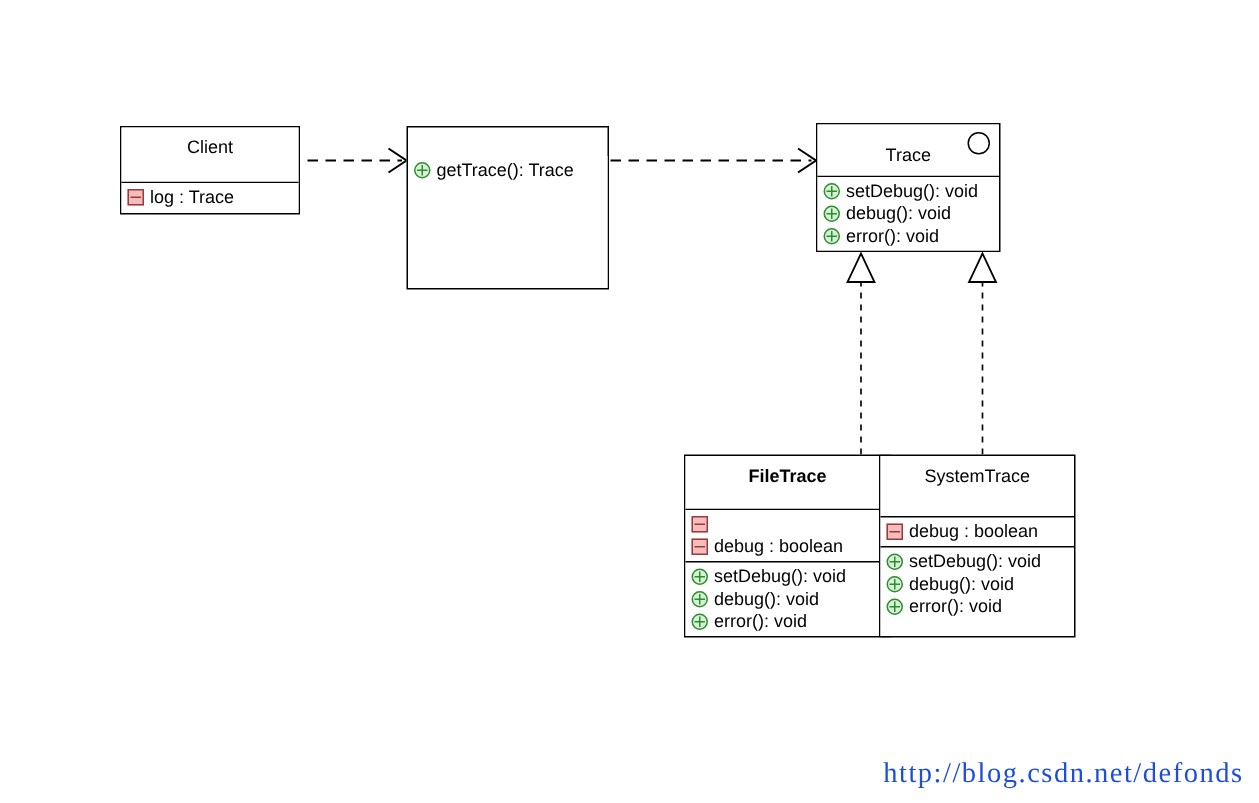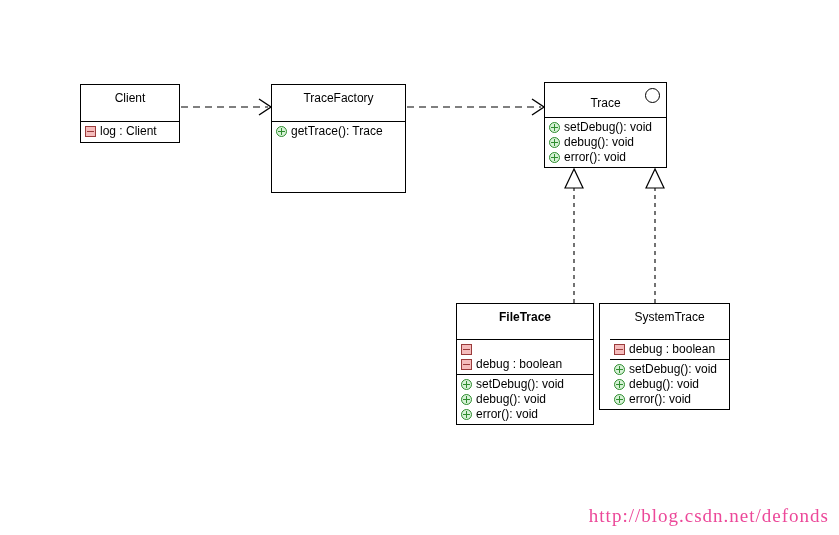--- a/index.html
+++ b/index.html
@@ -131,21 +131,21 @@
     pointer-events: none;
   }
   
   .watermark {
     position: absolute;
     right: 10px;
     bottom: 8px;
     font-family: "Liberation Serif", serif;
     font-size: 19px;
     letter-spacing: 1px;
-    color: #ec4899;
+    color: #1d4ed8;
     white-space: nowrap;
   }
 </style>
 </head>
 <body>
 
 <div id="canvas">
 
   <svg class="connector-layer" viewBox="0 0 839 535" width="839" height="535">
 
@@ -167,37 +167,34 @@
       <polygon points="574,169 565,188 583,188" fill="#ffffff" stroke="#000000" stroke-width="1.2"></polygon>
     </g>
 
     
     <g>
       <line x1="655" y1="303" x2="655" y2="187" stroke="#000000" stroke-width="1.1" stroke-dasharray="4,4"></line>
       <polygon points="655,169 646,188 664,188" fill="#ffffff" stroke="#000000" stroke-width="1.2"></polygon>
     </g>
   </svg>
 
-  <div class="uml-class" style="left:80px; top:84px; width:100px; height:59px;">
+  <div class="uml-class" style="left:80px; top:84px; width:120px; height:59px;">
     <div class="compartment name-compartment" style="height:36px;">
       <div class="class-name">Client</div>
     </div>
     <div class="compartment member-list" style="flex:1 1 auto;">
       <div class="member">
         <span class="vis-icon vis-private"></span>
-        <span class="member-label">log : Client</span>
+        <span class="member-label">log : Trace</span>
       </div>
     </div>
   </div>
 
   <div class="uml-class" style="left:271px; top:84px; width:135px; height:109px;">
-    <div class="compartment name-compartment" style="height:36px;">
-      <div class="class-name">TraceFactory</div>
-    </div>
-    <div class="compartment member-list" style="flex:1 1 auto;">
+    <div class="compartment member-list" style="flex:1 1 auto;margin-top:19px;">
       <div class="member">
         <span class="vis-icon vis-public"></span>
         <span class="member-label">getTrace(): Trace</span>
       </div>
     </div>
   </div>
 
   <div class="uml-class" style="left:544px; top:82px; width:123px; height:86px;">
     <div class="compartment name-compartment" style="height:35px;align-items:center;">
       <div class="class-name">Trace</div>
@@ -241,21 +238,21 @@
         <span class="vis-icon vis-public"></span>
         <span class="member-label">debug(): void</span>
       </div>
       <div class="member">
         <span class="vis-icon vis-public"></span>
         <span class="member-label">error(): void</span>
       </div>
     </div>
   </div>
 
-  <div class="uml-class" style="left:599px; top:303px; width:131px; height:107px;padding-left:10px;">
+  <div class="uml-class" style="left:586px; top:303px; width:131px; height:122px;">
     <div class="compartment name-compartment" style="height:40px;">
       <div class="class-name">SystemTrace</div>
     </div>
     <div class="compartment member-list">
       <div class="member">
         <span class="vis-icon vis-private"></span>
         <span class="member-label">debug : boolean</span>
       </div>
     </div>
     <div class="compartment member-list" style="flex:1 1 auto;">

